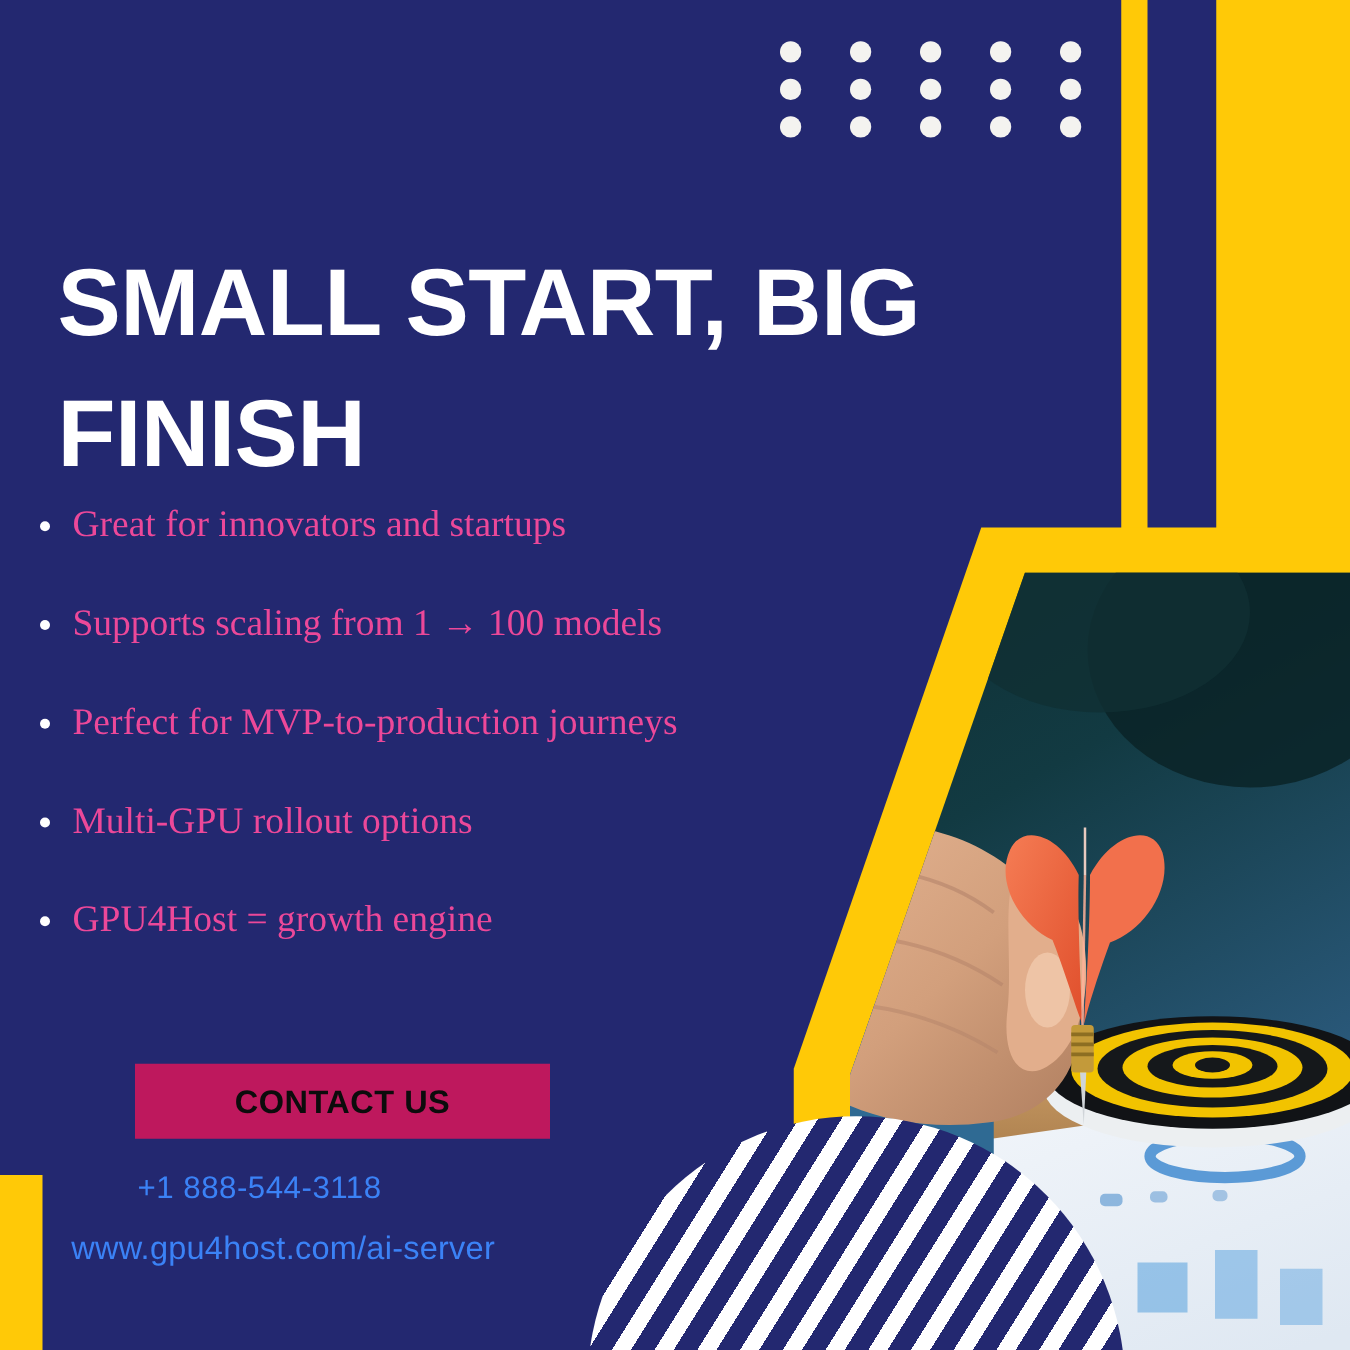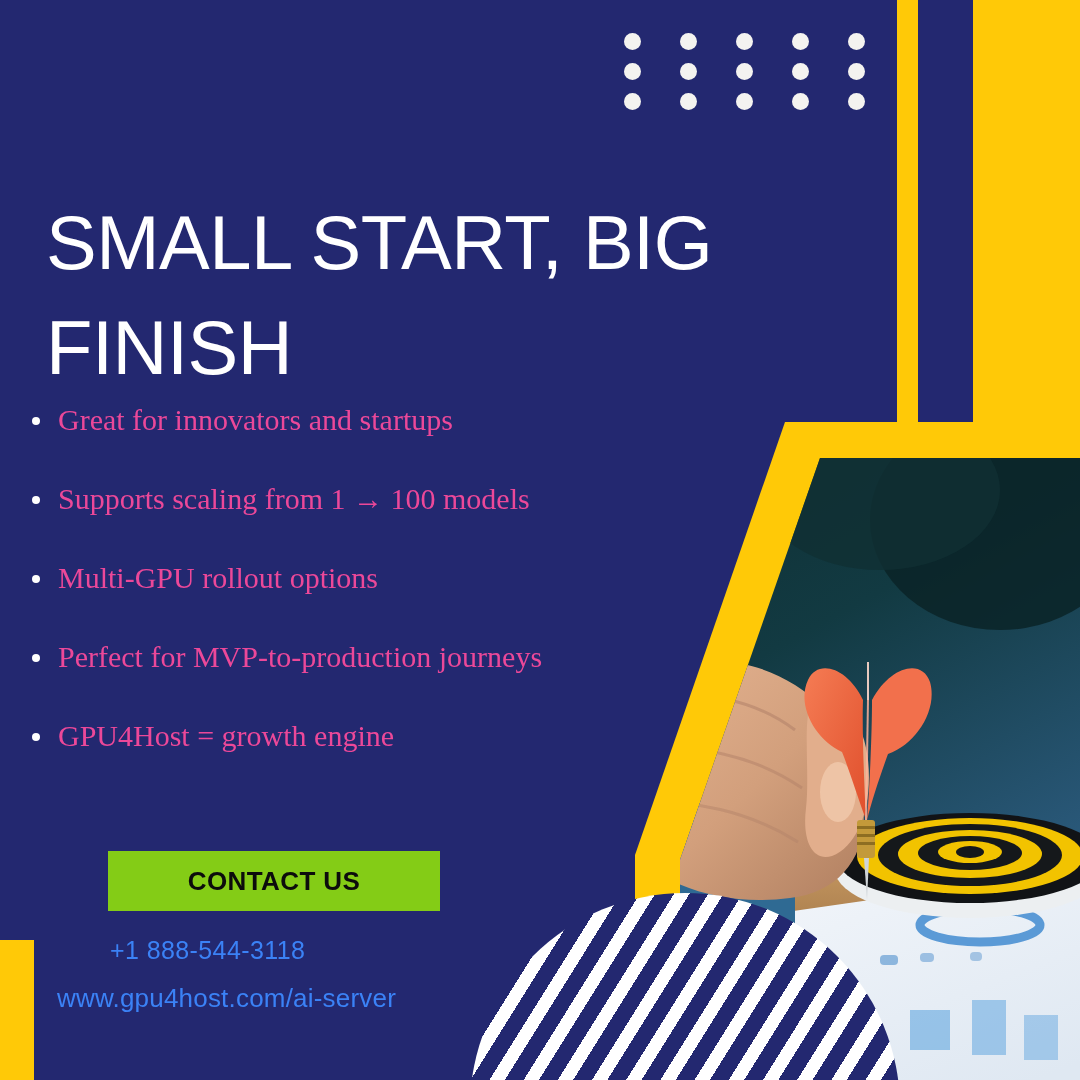--- a/index.html
+++ b/index.html
@@ -31,21 +31,21 @@
     grid-template-rows:repeat(3,30px);
     align-items:center;justify-items:start;
   }
   .dot{width:17px;height:17px;border-radius:50%;background:#f4f3f0;}
 
   
   .headline{
     position:absolute;left:46px;top:140px;width:810px;
     color:#ffffff;
     font-family:"Liberation Sans", sans-serif;
-    font-weight:normal;
+    font-weight:bold;
     font-size:76px;
     line-height:1.38;
     letter-spacing:-0.5px;
   }
 
   
   .bullets{
     position:absolute;left:24px;top:405px;width:640px;
     margin:0;padding:0;list-style:none;
   }
@@ -60,21 +60,21 @@
   }
   .bullets li:last-child{margin-bottom:13px;}
   .bullets li .bdot{
     position:absolute;left:8px;top:12px;
     width:8px;height:8px;border-radius:50%;background:#ffffff;
   }
 
   
   .cta{
     position:absolute;left:108px;top:851px;width:332px;height:60px;
-    background:#84cc16;
+    background:#be185d;
     display:flex;align-items:center;justify-content:center;
     color:#0c0c0c;
     font-family:"Liberation Sans", sans-serif;
     font-weight:bold;font-size:26px;letter-spacing:0.4px;
     cursor:pointer;
   }
 
   
   .contact{
     position:absolute;left:110px;top:938px;
@@ -242,25 +242,25 @@
     <li>
       <span class="bdot"></span>
       <span>Great for innovators and startups</span>
     </li>
     <li>
       <span class="bdot"></span>
       <span>Supports scaling from 1 → 100 models</span>
     </li>
     <li>
       <span class="bdot"></span>
+      <span>Perfect for MVP-to-production journeys</span>
+    </li>
+    <li>
+      <span class="bdot"></span>
       <span>Multi-GPU rollout options</span>
-    </li>
-    <li>
-      <span class="bdot"></span>
-      <span>Perfect for MVP-to-production journeys</span>
     </li>
     <li>
       <span class="bdot"></span>
       <span>GPU4Host = growth engine</span>
     </li>
   </ul>
 
   <div class="cta">CONTACT US</div>
 
   <div class="contact">

